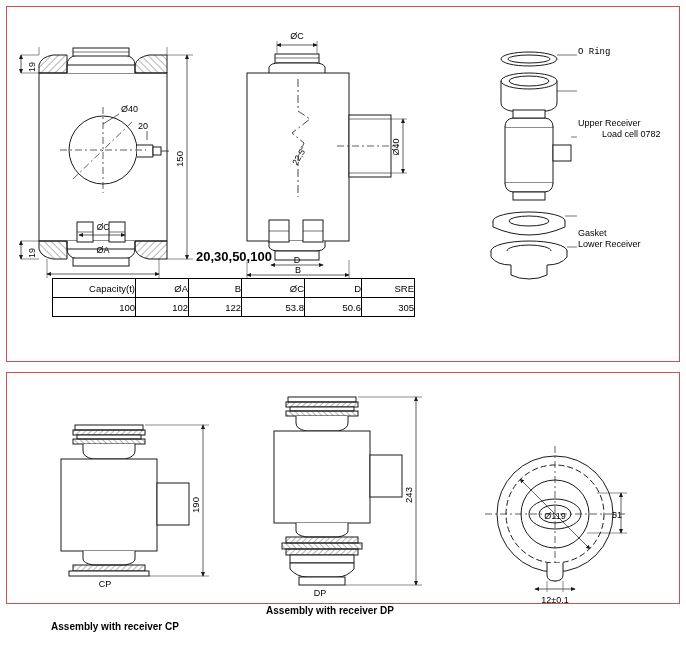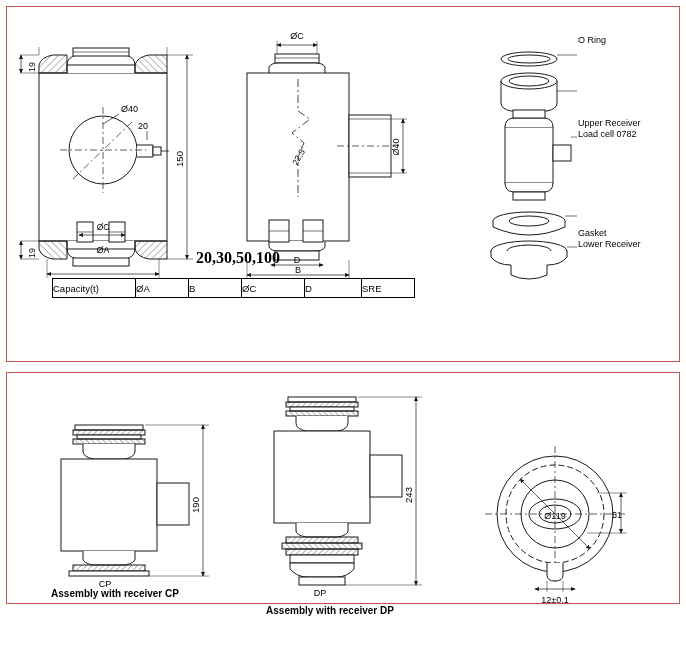--- a/index.html
+++ b/index.html
@@ -38,42 +38,41 @@
   #spec-table {
     position: absolute;
     left: 52px;
     top: 278px;
     border-collapse: collapse;
     font-size: 9.5px;
   }
   #spec-table td, #spec-table th {
     border: 1px solid #000;
     padding: 2px 0;
-    text-align: left;
+    text-align: right;
     font-weight: normal;
     height: 14px;
   }
   #spec-table th { font-weight: normal; }
   #spec-table .c0 { width: 82px; }
   #spec-table .c1 { width: 52px; }
   #spec-table .c2 { width: 52px; }
   #spec-table .c3 { width: 62px; }
   #spec-table .c4 { width: 56px; }
   #spec-table .c5 { width: 52px; }
 
   .exploded-label {
     position: absolute;
     font-size: 9px;
     white-space: nowrap;
   }
   .title-mid {
     position: absolute;
-    font-size: 16px;
+    font-size: 13px;
     font-weight: bold;
-    font-family: Liberation Serif, serif;
   }
 </style>
 </head>
 <body>
 
 <div class="panel" id="panel-top">
 
   <svg width="672" height="354" viewBox="0 0 672 354">
     <defs>
       <marker id="arr" markerWidth="7" markerHeight="7" refX="6" refY="3" orient="auto">
@@ -236,40 +235,48 @@
 
     <text x="290" y="32" font-size="9" text-anchor="middle" fill="#000">ØC</text>
     <text x="392" y="140" font-size="9" text-anchor="middle" transform="rotate(-90 392 140)" fill="#000">Ø40</text>
     <text x="295" y="150" font-size="8.5" text-anchor="middle" transform="rotate(-60 295 150)" fill="#000">22,5°</text>
     <text x="290" y="256" font-size="9" text-anchor="middle" fill="#000">D</text>
     <text x="291" y="266" font-size="9" text-anchor="middle" fill="#000">B</text>
   </svg>
 
   <div class="title-mid" style="left:189px; top:242px;">20,30,50,100</div>
 
-  <div class="exploded-label" style="left:571px; top:28px;">O Ring</div>
+  <div class="exploded-label" style="left:571px; top:40px;font-family:Liberation Mono, monospace;">O Ring</div>
   <div class="exploded-label" style="left:571px; top:76px;margin-top:35px;">Upper Receiver</div>
-  <div class="exploded-label" style="left:571px; top:122px;text-align:center;">Load cell 0782</div>
+  <div class="exploded-label" style="left:595px; top:122px;text-align:center;">Load cell 0782</div>
   <div class="exploded-label" style="left:571px; top:201px;margin-top:20px;">Gasket</div>
   <div class="exploded-label" style="left:571px; top:232px;">Lower Receiver</div>
 
 </div>
 
 <table id="spec-table">
   <thead>
     <tr>
       <th class="c0">Capacity(t)</th>
       <th class="c1">ØA</th>
       <th class="c2">B</th>
       <th class="c3">ØC</th>
       <th class="c4">D</th>
       <th class="c5">SRE</th>
     </tr>
   </thead>
   <tbody>
+    <tr>
+      <td>100</td>
+      <td>102</td>
+      <td>122</td>
+      <td>53.8</td>
+      <td>50.6</td>
+      <td>305</td>
+    </tr>
   </tbody>
 </table>
 
 <div class="panel" id="panel-bottom">
 
   <svg width="672" height="266" viewBox="0 0 672 266">
     <defs>
       <pattern id="hatchC" width="4" height="4" patternTransform="rotate(45)" patternUnits="userSpaceOnUse">
         <line x1="0" y1="0" x2="0" y2="4" stroke="#444" stroke-width="0.8"></line>
       </pattern>
@@ -351,16 +358,16 @@
     <text x="192" y="132" font-size="9.5" text-anchor="middle" transform="rotate(-90 192 132)" fill="#000">190</text>
     <text x="405" y="122" font-size="9.5" text-anchor="middle" transform="rotate(-90 405 122)" fill="#000">243</text>
     <text x="548" y="146" font-size="9" text-anchor="middle" fill="#000">Ø119</text>
     <text x="610" y="145" font-size="9" text-anchor="middle" fill="#000">51</text>
     <text x="548" y="230" font-size="9" text-anchor="middle" fill="#000">12±0.1</text>
 
     <text x="98" y="214" font-size="9" text-anchor="middle" fill="#000">CP</text>
     <text x="313" y="223" font-size="9" text-anchor="middle" fill="#000">DP</text>
   </svg>
 
-  <div class="caption" style="left:8px; top:215px; width:200px;">Assembly with receiver CP</div>
+  <div class="caption" style="left:8px; top:248px; width:200px;">Assembly with receiver CP</div>
   <div class="caption" style="left:218px; top:232px; width:210px;">Assembly with receiver DP</div>
 
 </div>
 
 </body></html>

